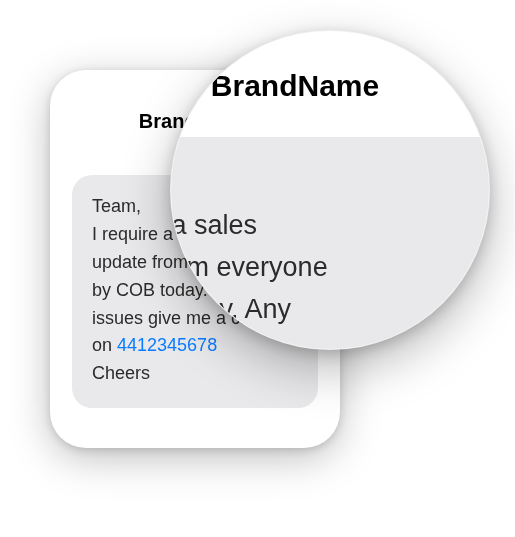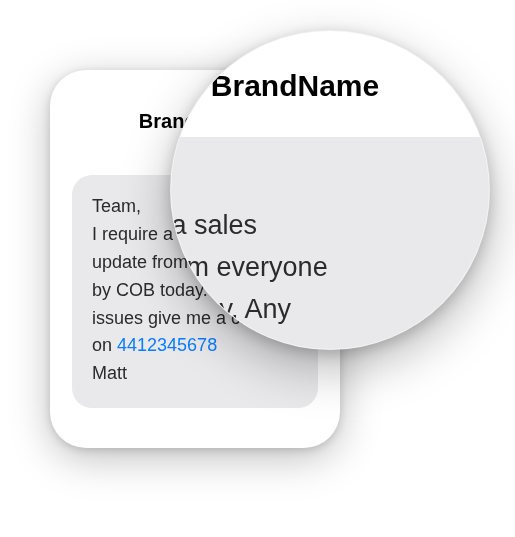--- a/index.html
+++ b/index.html
@@ -87,21 +87,21 @@
   </div>
   <div class="message-bubble">
     <div>Team,</div>
     <div>I require a sales</div>
     <div>update from everyone</div>
     <div>by COB today. Any</div>
     <div>issues give me a call</div>
     <div>
       <span>on </span><span class="phone-link">4412345678</span>
     </div>
-    <div>Matt</div>
+    <div>Cheers</div>
   </div>
 </div>
 
 <div class="magnifier">
   <div class="mag-inner">
     <div class="mag-header">
       <div class="mag-title">BrandName</div>
     </div>
     <div class="mag-body">
       <div>Team,</div>

